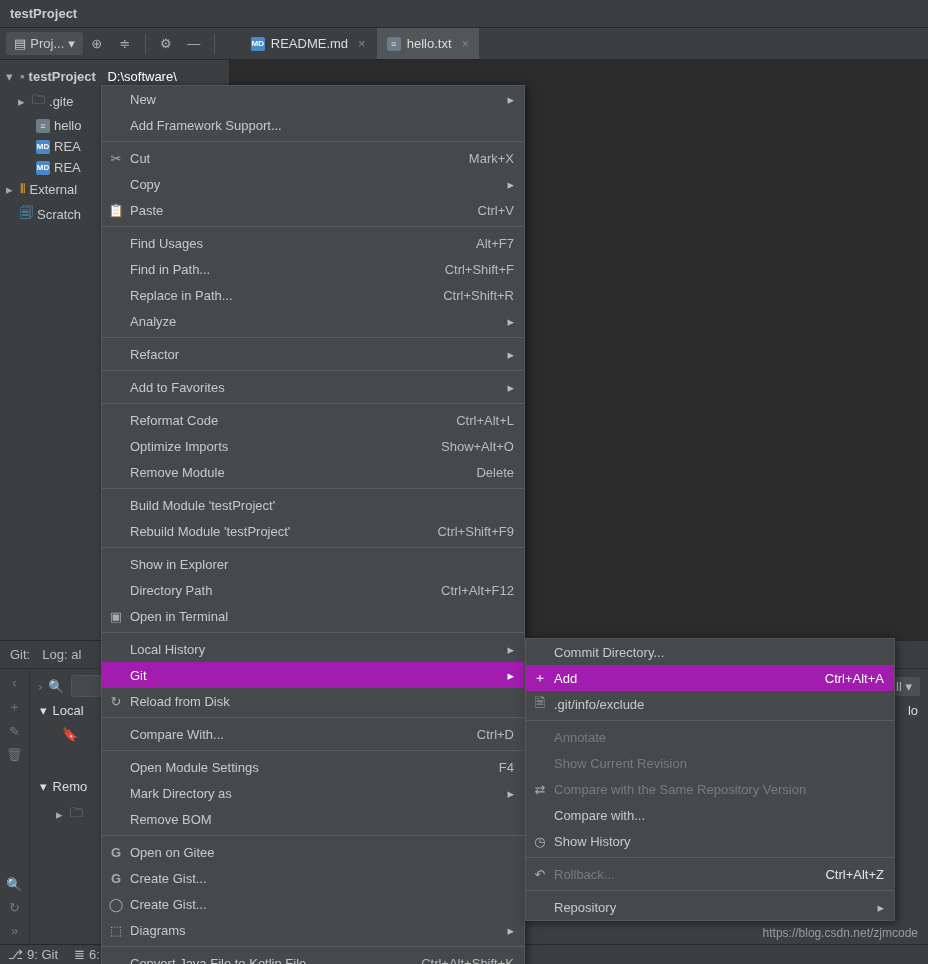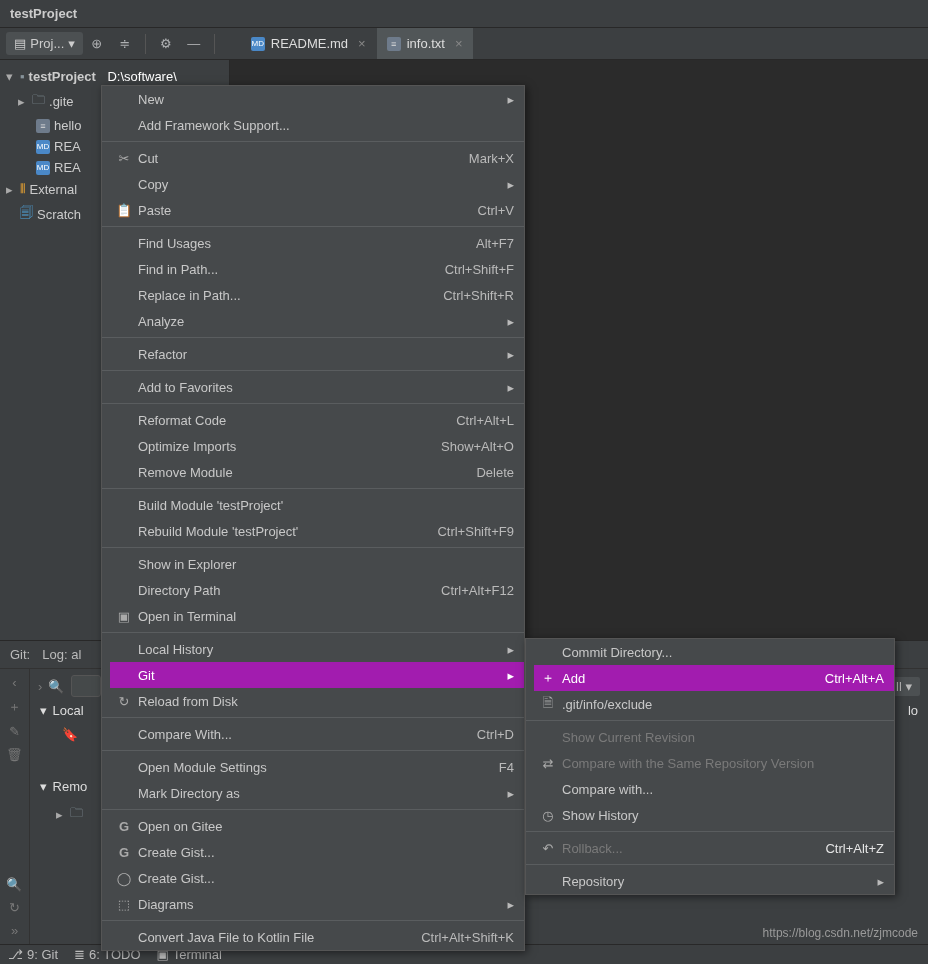--- a/index.html
+++ b/index.html
@@ -6,21 +6,21 @@
 body { width: 928px; height: 964px; background: #2b2b2b; color: #bbbbbb; overflow: hidden; position: relative; }
 .titlebar { height: 28px; background: #3c3f41; display: flex; align-items: center; padding: 0 10px; color: #cccccc; font-weight: bold; border-bottom: 1px solid #282828; }
 .toolbar { height: 32px; background: #3c3f41; display: flex; align-items: center; border-bottom: 1px solid #282828; }
 .proj-dropdown { display: flex; align-items: center; gap: 4px; padding: 4px 8px; margin-left: 6px; background: #4c5052; border-radius: 3px; color: #cccccc; }
 .icon-btn { width: 24px; height: 24px; display: inline-flex; align-items: center; justify-content: center; color: #afb1b3; margin: 0 2px; }
 .sep { width: 1px; height: 20px; background: #555; margin: 0 6px; }
 .tabs { display: flex; gap: 0; margin-left: 20px; height: 100%; }
 .tab { display: flex; align-items: center; gap: 6px; padding: 0 10px; background: #515658; color: #dddddd; border-right: 1px solid #3c3f41; position: relative; }
 .tab.inactive { background: #3c3f41; }
 .tab .close-x { color: #888; margin-left: 4px; }
-.md-icon { display:inline-flex; width:14px; height:14px; background:#4a88c7; align-items:center; justify-content:center; font-size:8px; font-weight:normal; color:#fff; border-radius:2px; }
+.md-icon { display:inline-flex; width:14px; height:14px; background:#4a88c7; align-items:center; justify-content:center; font-size:8px; font-weight:bold; color:#fff; border-radius:2px; }
 .txt-icon { display:inline-flex; width:14px; height:14px; background:#6e7b8b; align-items:center; justify-content:center; font-size:9px; color:#ddd; border-radius:2px; }
 .main { display:flex; height: calc(100% - 60px - 20px); }
 .sidebar { width: 230px; background: #3c3f41; border-right: 1px solid #282828; padding-top: 6px; }
 .tree-row { display:flex; align-items:center; gap:4px; padding: 3px 6px; color:#cccccc; white-space:nowrap; }
 .tree-row .arrow { width:10px; display:inline-block; color:#aaa; }
 .tree-row.depth1 { padding-left: 18px; }
 .tree-row.depth2 { padding-left: 36px; }
 .folder-icon { color:#87939a; }
 .dim { color: #ffffff; }
 .lib-icon { color:#f0a732; }
@@ -36,21 +36,21 @@
 .search-input { flex:0 0 auto; width:30px; height:22px; background:#45494a; border:1px solid #555; border-radius:3px; color:#bbb; padding:0 4px; }
 .branch-select { margin-left:auto; display:flex; align-items:flex-end; gap:4px; background:#4c5052; padding:2px 8px; border-radius:2px; }
 .section-lbl { display:flex; align-items:center; gap:6px; padding:6px 2px; color:#ddd; }
 .tag-icon { color:#e8a33d; margin-left:18px; }
 
 .statusbar { position:absolute; bottom:0; left:0; right:0; height:20px; background:#3c3f41; display:flex; align-items:center; gap:16px; padding:0 8px; color:#bbb; font-size:12px; border-top:1px solid #282828; }
 .statusbar .item { display:flex; align-items:center; gap:4px; }
 
 
 .ctx { position:absolute; background:#46494b; border:1px solid #555; box-shadow: 2px 2px 8px rgba(0,0,0,0.5); }
-.ctx-row { display:flex; align-items:center; height:26px; padding:0 10px 0 28px; color:#c8c8c8; position:relative; white-space:nowrap;margin-left:8px; }
+.ctx-row { display:flex; align-items:center; height:26px; padding:0 10px 0 28px; color:#c8c8c8; position:relative; white-space:nowrap; }
 .ctx-row.sep-row { height:1px; background:#5a5d5f; margin:3px 0; padding:0; }
 .ctx-row .shortcut { margin-left:auto; padding-left:24px; color:#bababa; }
 .ctx-row .sub-arrow { margin-left:auto; padding-left:24px; color:#bababa; }
 .ctx-row .lead-icn { position:absolute; left:6px; width:16px; text-align:center; color:#aaa; }
 .ctx-row.hover { background:#a21caf; color:#ffffff; }
 .ctx-row.hover .shortcut, .ctx-row.hover .sub-arrow, .ctx-row.hover .lead-icn { color:#ffffff; }
 .ctx-row.disabled { color:#7a7a7a; }
 .ctx-row.disabled .shortcut { color:#e5e5e5; }
 .ctx1 { left:101px; top:85px; width:424px; }
 .ctx2 { left:525px; top:638px; width:370px; }
@@ -80,21 +80,21 @@
   <span class="icon-btn">—</span>
   <span class="sep"></span>
   <div class="tabs">
     <div class="tab inactive">
       <span class="md-icon">MD</span>
       <span>README.md</span>
       <span class="close-x">×</span>
     </div>
     <div class="tab">
       <span class="txt-icon">≡</span>
-      <span>info.txt</span>
+      <span>hello.txt</span>
       <span class="close-x">×</span>
     </div>
   </div>
 </div>
 
 <div class="main">
   <div class="sidebar">
     <div class="tree-row">
       <span class="arrow">▾</span>
       <span class="folder-icon">▪</span>
@@ -283,20 +283,23 @@
     </div>
     <div class="ctx-row sep-row"></div>
     <div class="ctx-row">
       <span>Open Module Settings</span>
       <span class="shortcut">F4</span>
     </div>
     <div class="ctx-row">
       <span>Mark Directory as</span>
       <span class="sub-arrow">▸</span>
     </div>
+    <div class="ctx-row">
+      <span>Remove BOM</span>
+    </div>
     <div class="ctx-row sep-row"></div>
     <div class="ctx-row">
       <span class="lead-icn g-icon">G</span>
       <span>Open on Gitee</span>
     </div>
     <div class="ctx-row">
       <span class="lead-icn g-icon">G</span>
       <span>Create Gist...</span>
     </div>
     <div class="ctx-row">
@@ -323,20 +326,23 @@
       <span class="lead-icn ">＋</span>
       <span>Add</span>
       <span class="shortcut">Ctrl+Alt+A</span>
     </div>
     <div class="ctx-row">
       <span class="lead-icn ">🗎</span>
       <span>.git/info/exclude</span>
     </div>
     <div class="ctx-row sep-row"></div>
     <div class="ctx-row disabled">
+      <span>Annotate</span>
+    </div>
+    <div class="ctx-row disabled">
       <span>Show Current Revision</span>
     </div>
     <div class="ctx-row disabled">
       <span class="lead-icn ">⇄</span>
       <span>Compare with the Same Repository Version</span>
     </div>
     <div class="ctx-row">
       <span>Compare with...</span>
     </div>
     <div class="ctx-row">

